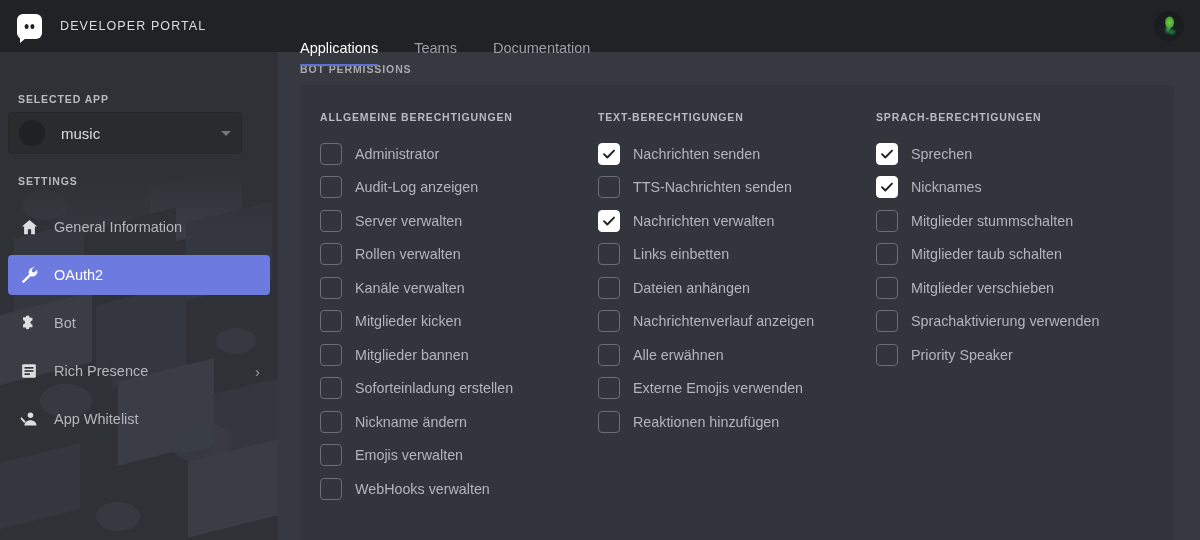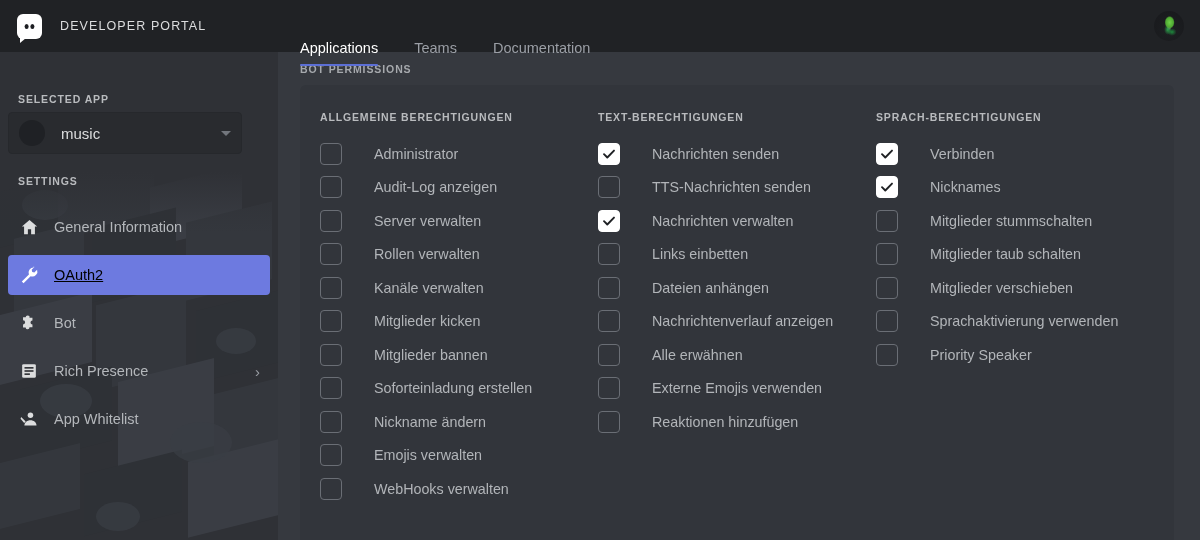--- a/index.html
+++ b/index.html
@@ -100,21 +100,21 @@
     display:flex; align-items:center; height:40px; margin:8px 8px;
     padding:0 10px; border-radius:4px; cursor:pointer; position:relative;
   }
   .side-item.active{ background:#6d7ae0; }
   .side-item .ico{
     width:22px;height:22px;flex:none; display:flex;align-items:center;justify-content:center;
     color:#dcddde;
   }
   .side-item.active .ico{ color:#ffffff; }
   .side-item .txt{ margin-left:14px; font-size:14.5px; color:#b4b7bb; white-space:nowrap;}
-  .side-item.active .txt{ color:#000000;text-decoration:underline; }
+  .side-item.active .txt{ color:#ffffff; }
   .side-item .chev{ margin-left:auto; font-size:15px; color:#9a9ea4; line-height:1; }
 
   
   .main{
     position:absolute; left:278px; top:52px; width:922px; height:488px;
     background:#36393f; overflow:hidden;
   }
   .section-label{
     position:absolute; left:22px; top:11px;
     font-size:10.5px; font-weight:bold; letter-spacing:0.9px; color:#a6a9ad;
@@ -134,21 +134,21 @@
   }
   .box{
     width:22px;height:22px;flex:none;border-radius:4px;
     border:1.5px solid #6a6e75; background:transparent;
     display:flex;align-items:center;justify-content:center;
   }
   .box.on{ background:#ffffff; border-color:#ffffff; }
   .box .tick{ display:none; }
   .box.on .tick{ display:block; }
   .perm .plabel{
-    margin-left:32px; font-size:14.3px; color:#b2b5b9; white-space:nowrap;
+    margin-left:13px; font-size:14.3px; color:#b2b5b9; white-space:nowrap;
   }
 </style>
 </head>
 <body>
 
 <div class="app">
 
   <div class="topbar">
     <div class="brand">
       <div class="logo-tile">
@@ -365,21 +365,21 @@
             </div>
           </div>
           <div class="col">
             <div class="col-head">SPRACH-BERECHTIGUNGEN</div>
             <div class="perm">
               <div class="box on">
                 <svg class="tick" width="14" height="14" viewBox="0 0 14 14">
                   <path d="M2 7.2 5.3 10.5 12 3.6" stroke="#1f2124" stroke-width="1.9" fill="none" stroke-linecap="round" stroke-linejoin="round"></path>
                 </svg>
               </div>
-              <div class="plabel">Verbinden</div>
+              <div class="plabel">Sprechen</div>
             </div>
             <div class="perm">
               <div class="box on">
                 <svg class="tick" width="14" height="14" viewBox="0 0 14 14">
                   <path d="M2 7.2 5.3 10.5 12 3.6" stroke="#1f2124" stroke-width="1.9" fill="none" stroke-linecap="round" stroke-linejoin="round"></path>
                 </svg>
               </div>
               <div class="plabel">Nicknames</div>
             </div>
             <div class="perm">

